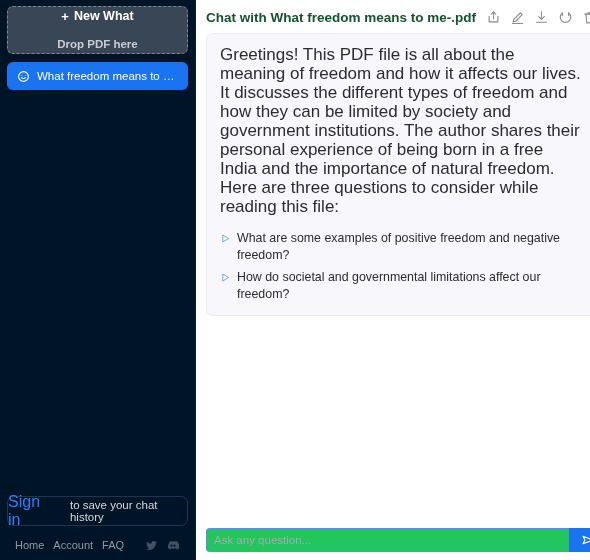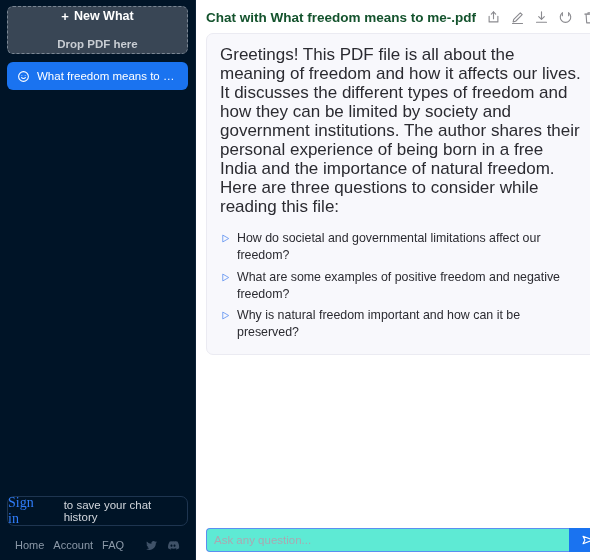--- a/index.html
+++ b/index.html
@@ -107,22 +107,21 @@
     border-radius: 7px;
     display: flex;
     align-items: center;
     justify-content: center;
     gap: 4px;
     cursor: pointer;
     margin-bottom: 12px;
   }
   .signin-link {
     color: #2f7dfb;
-    font-size: 14px;
-    font-family: Liberation Serif, serif;
+    font-size: 16px;
   }
   .signin-rest {
     color: #d2d7dd;
     font-size: 11.5px;
     margin-left: 12px;
   }
 
   .footer-row {
     display: flex;
     align-items: center;
@@ -241,21 +240,21 @@
     height: 24px;
     display: flex;
     align-items: stretch;
   }
   .composer-input {
     flex: 1 1 auto;
     height: 24px;
     border: 1px solid #5a8ff0;
     border-right: none;
     border-radius: 4px 0 0 4px;
-    background: #5eead4;
+    background: #22c55e;
     font-family: "Liberation Sans", sans-serif;
     font-size: 11.5px;
     color: #2b2b31;
     padding: 0 7px;
     box-sizing: border-box;
     outline: none;
   }
   .composer-input::placeholder { color: #a9a9b2; }
   .send-button {
     flex: 0 0 38px;
@@ -359,33 +358,27 @@
     </div>
 
     <div class="messages-area">
       <div class="bubble">
         <p>Greetings! This PDF file is all about the meaning of freedom and how it affects our lives. It discusses the different types of freedom and how they can be limited by society and government institutions. The author shares their personal experience of being born in a free India and the importance of natural freedom. Here are three questions to consider while reading this file:</p>
         <ul class="question-list">
           <li class="question-item">
             <svg class="tri-icon" viewBox="0 0 24 24" fill="none" stroke="#6e9cf2" stroke-width="2" stroke-linejoin="round">
               <path d="M6 4.5l13 7.5-13 7.5z"></path>
             </svg>
-            <span>How do societal and governmental limitations affect our freedom?</span>
-          </li>
-          <li class="question-item">
-            <svg class="tri-icon" viewBox="0 0 24 24" fill="none" stroke="#6e9cf2" stroke-width="2" stroke-linejoin="round">
-              <path d="M6 4.5l13 7.5-13 7.5z"></path>
-            </svg>
             <span>What are some examples of positive freedom and negative freedom?</span>
           </li>
           <li class="question-item">
             <svg class="tri-icon" viewBox="0 0 24 24" fill="none" stroke="#6e9cf2" stroke-width="2" stroke-linejoin="round">
               <path d="M6 4.5l13 7.5-13 7.5z"></path>
             </svg>
-            <span>Why is natural freedom important and how can it be preserved?</span>
+            <span>How do societal and governmental limitations affect our freedom?</span>
           </li>
         </ul>
       </div>
     </div>
 
     <div class="composer">
       <input class="composer-input" type="text" autofocus="" placeholder="Ask any question..." style="">
       <button class="send-button">
         <svg class="send-icon" viewBox="0 0 24 24" fill="none" stroke="#ffffff" stroke-width="1.9" stroke-linejoin="round" stroke-linecap="round">
           <path d="M3.5 5.5l17 6.5-17 6.5 3.2-6.5z"></path>

